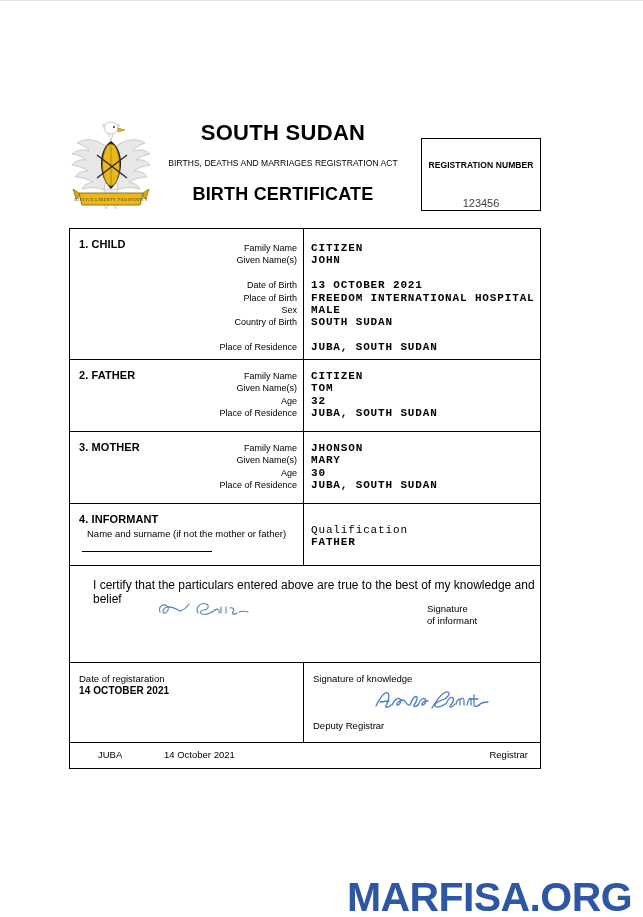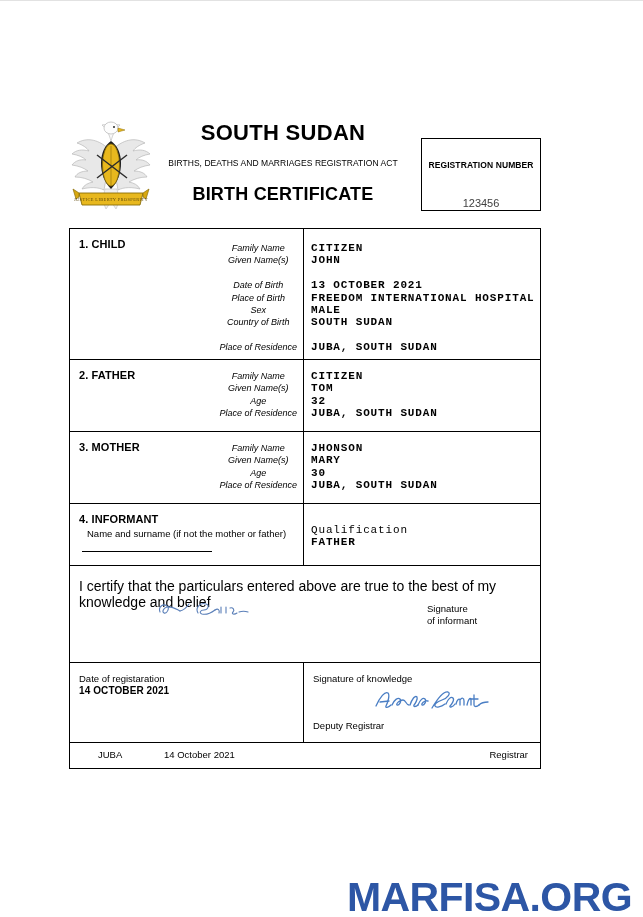--- a/index.html
+++ b/index.html
@@ -137,22 +137,21 @@
     font-size: 11px;
     font-weight: bold;
     color: #000;
     padding: 9px 0 0 9px;
     letter-spacing: 0.1px;
   }
 
   .field-labels {
     position: absolute;
     right: 6px;
-    text-align: center;
-    font-style: italic;
+    text-align: right;
   }
 
   .field-label {
     font-size: 9px;
     color: #000;
     line-height: 12.4px;
     white-space: nowrap;
   }
 
   .field-values {
@@ -195,23 +194,23 @@
     width: 130px;
     height: 0;
     border-top: 1.1px solid #000;
   }
   .row-informant .field-values { padding-top: 20px; }
 
   
   .row-certify { height: 97px; }
   .certify-text {
     position: absolute;
-    left: 9px;
+    left: 23px;
     top: 12px;
-    font-size: 14px;
+    font-size: 12px;
     color: #000;
   }
   .sig-informant-label {
     position: absolute;
     left: 357px;
     top: 37px;
     font-size: 9.5px;
     color: #000;
     line-height: 12px;
   }

